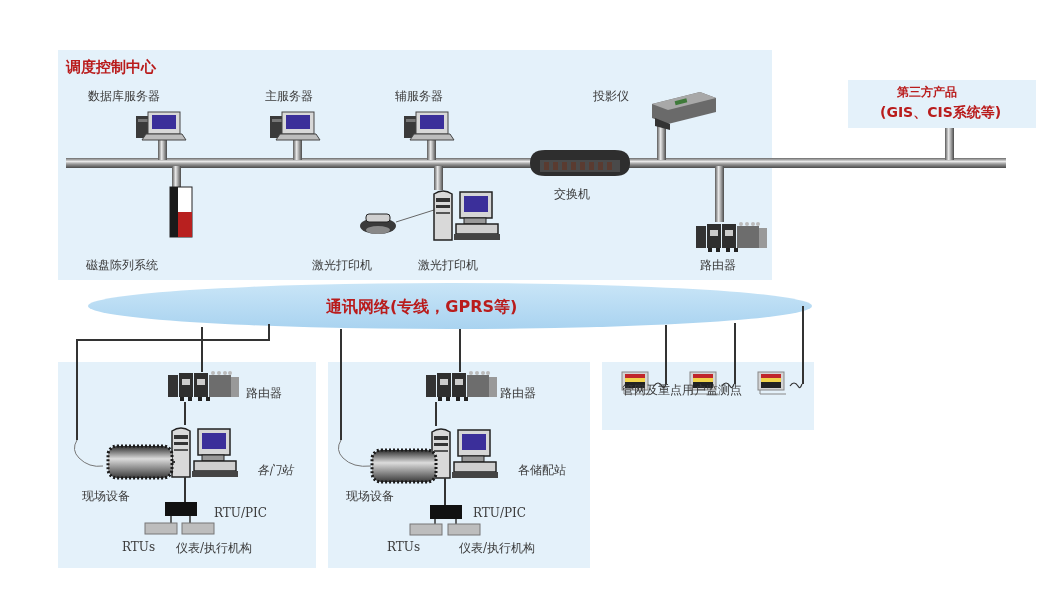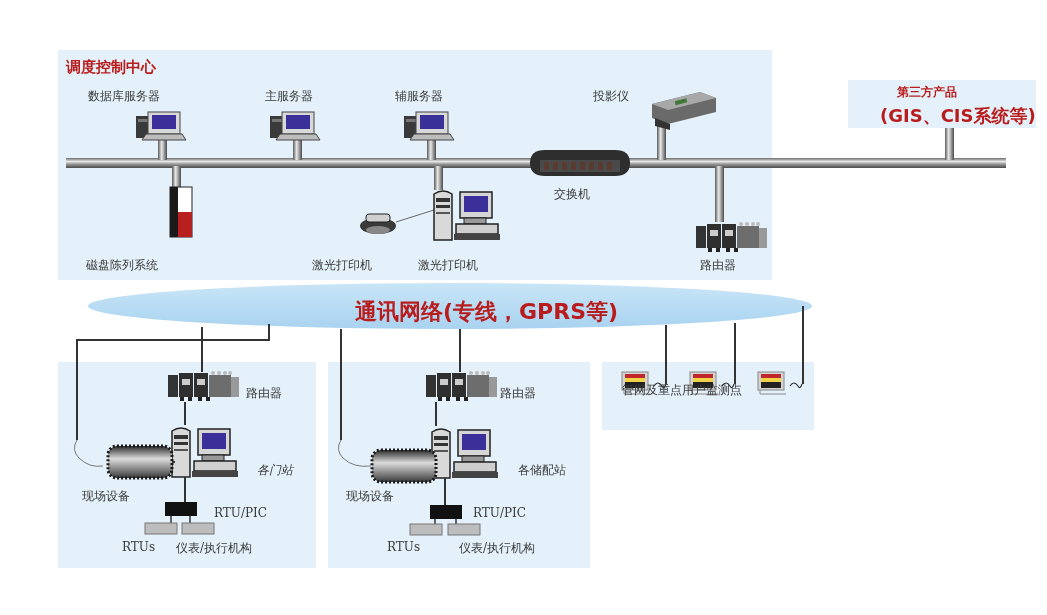--- a/index.html
+++ b/index.html
@@ -198,23 +198,23 @@
 <div class="lbl" style="left:265px;top:88px;">主服务器</div>
 <div class="lbl" style="left:395px;top:88px;">辅服务器</div>
 <div class="lbl" style="left:593px;top:88px;">投影仪</div>
 <div class="lbl" style="left:554px;top:186px;">交换机</div>
 <div class="lbl" style="left:86px;top:257px;font-family:Liberation Mono, monospace;">磁盘陈列系统</div>
 <div class="lbl" style="left:312px;top:257px;text-align:right;">激光打印机</div>
 <div class="lbl" style="left:418px;top:257px;">激光打印机</div>
 <div class="lbl" style="left:700px;top:257px;">路由器</div>
 
 <div class="bold-title" style="left:897px;top:84px;font-size:12px;">第三方产品</div>
-<div class="bold-title" style="left:880px;top:104px;font-size:18px;">(GIS、CIS系统等)</div>
-
-<div class="bold-title" style="left:326px;top:297px;font-size:22px;margin-left:29px;">通讯网络(专线，GPRS等)</div>
+<div class="bold-title" style="left:880px;top:104px;font-size:14px;">(GIS、CIS系统等)</div>
+
+<div class="bold-title" style="left:326px;top:297px;font-size:16px;">通讯网络(专线，GPRS等)</div>
 
 <div class="lbl" style="left:246px;top:385px;">路由器</div>
 <div class="lbl" style="left:257px;top:462px;font-style:italic;">各门站</div>
 <div class="lbl" style="left:82px;top:488px;">现场设备</div>
 <div class="lbl" style="left:214px;top:506px;">RTU/PIC</div>
 <div class="lbl" style="left:122px;top:540px;">RTUs</div>
 <div class="lbl" style="left:176px;top:540px;">仪表/执行机构</div>
 
 <div class="lbl" style="left:500px;top:385px;">路由器</div>
 <div class="lbl" style="left:518px;top:462px;text-align:right;">各储配站</div>

